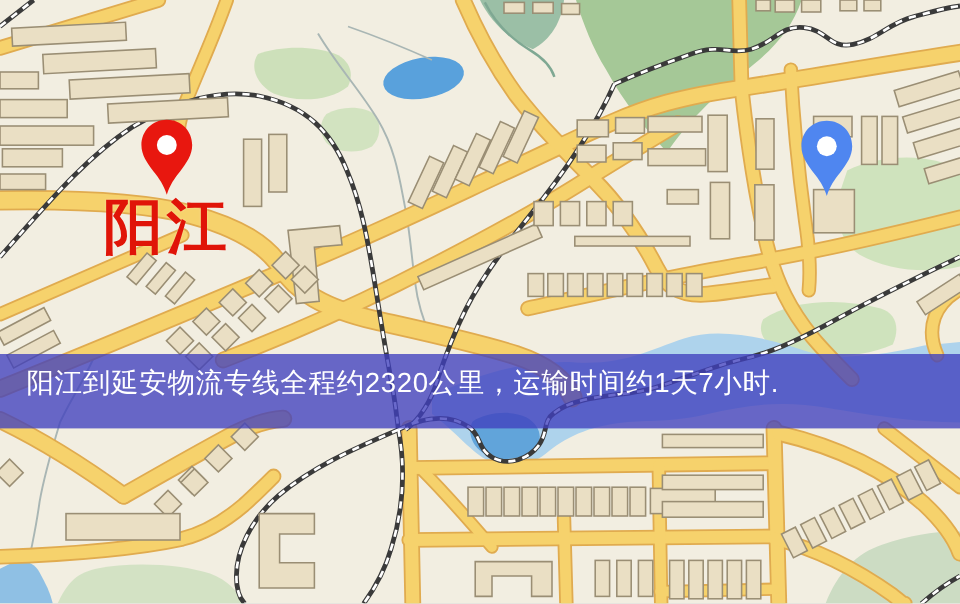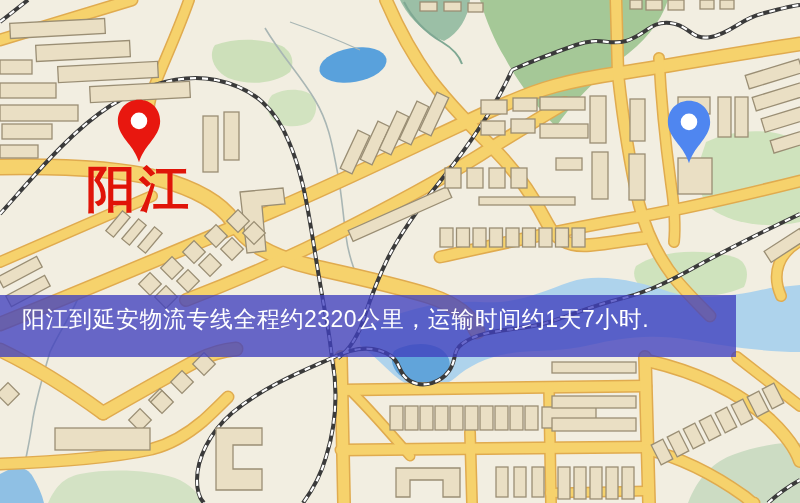--- a/index.html
+++ b/index.html
@@ -5,21 +5,21 @@
   html,body{margin:0;padding:0;background:#ddd;}
   .stage{position:relative;width:800px;height:503px;overflow:hidden;background:#f2eee1;
          font-family:"Liberation Sans","DejaVu Sans",sans-serif;}
   .stage svg.map{position:absolute;left:0;top:0;}
   .pin{position:absolute;width:46px;height:68px;}
   .pin svg{display:block;width:100%;height:100%;}
   .city-label{position:absolute;font-weight:bold;line-height:1;white-space:nowrap;
               text-shadow:0 0 2px rgba(255,255,255,.35);}
   .label-origin{left:86px;top:164px;font-size:50px;letter-spacing:3px;color:#e01408;text-align:center;}
   .label-dest{left:638px;top:176px;font-size:45px;letter-spacing:11px;color:#1c1ce0;}
-  .banner{position:absolute;left:0;top:295px;width:736px;height:62px;
+  .banner{position:absolute;left:0;top:295px;width:800px;height:62px;
           background:rgba(64,64,190,0.78);box-sizing:border-box;
           padding:9px 0 0 22px;}
   .banner span{color:#fff;font-size:23px;line-height:31px;letter-spacing:0.5px;}
 </style>
 </head>
 <body>
 
 <div class="stage">
 
   <svg class="map" width="800" height="503" viewBox="0 0 800 503">

